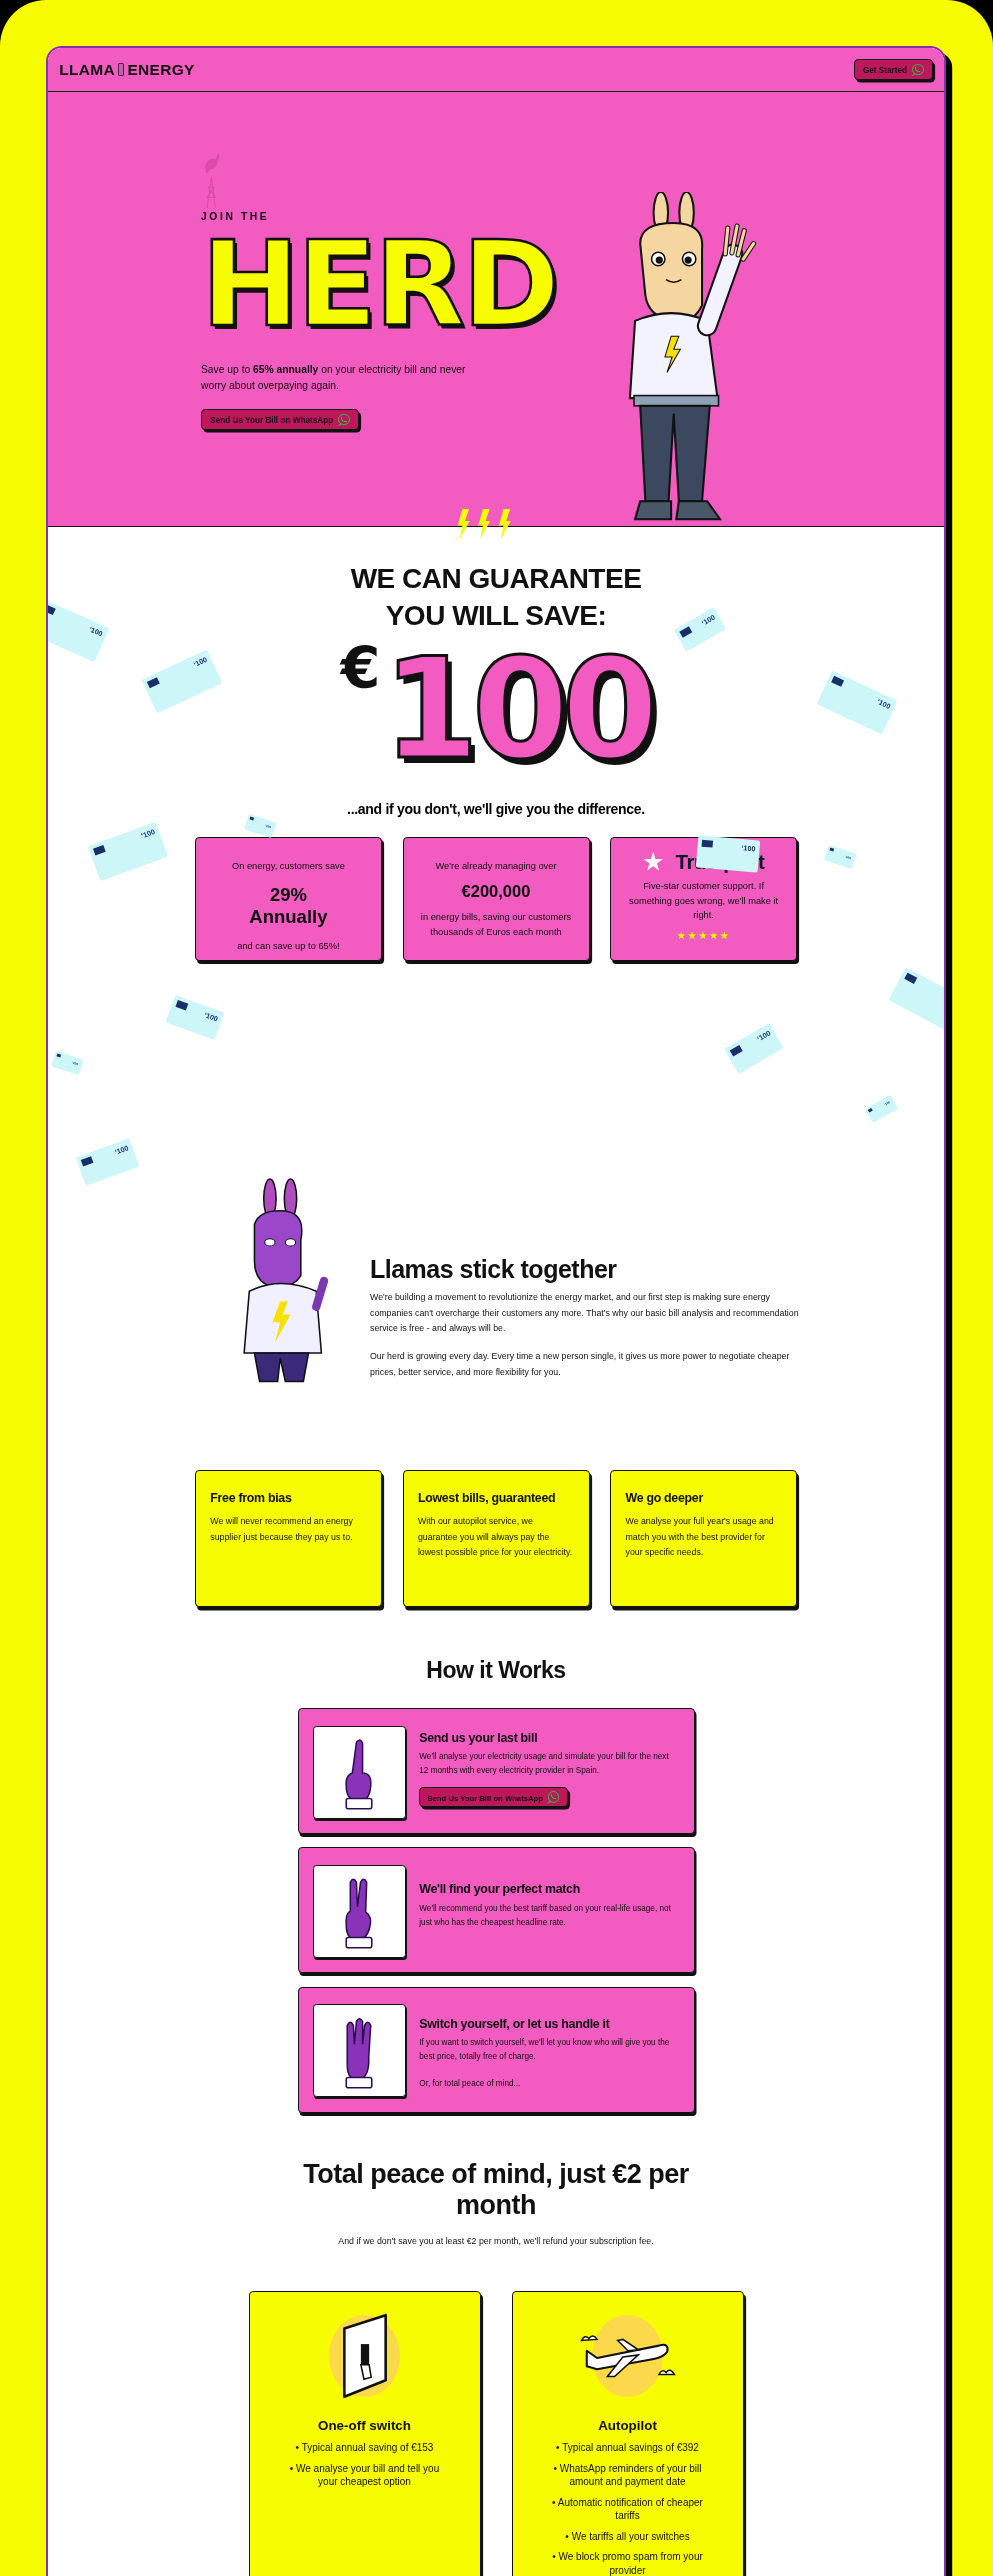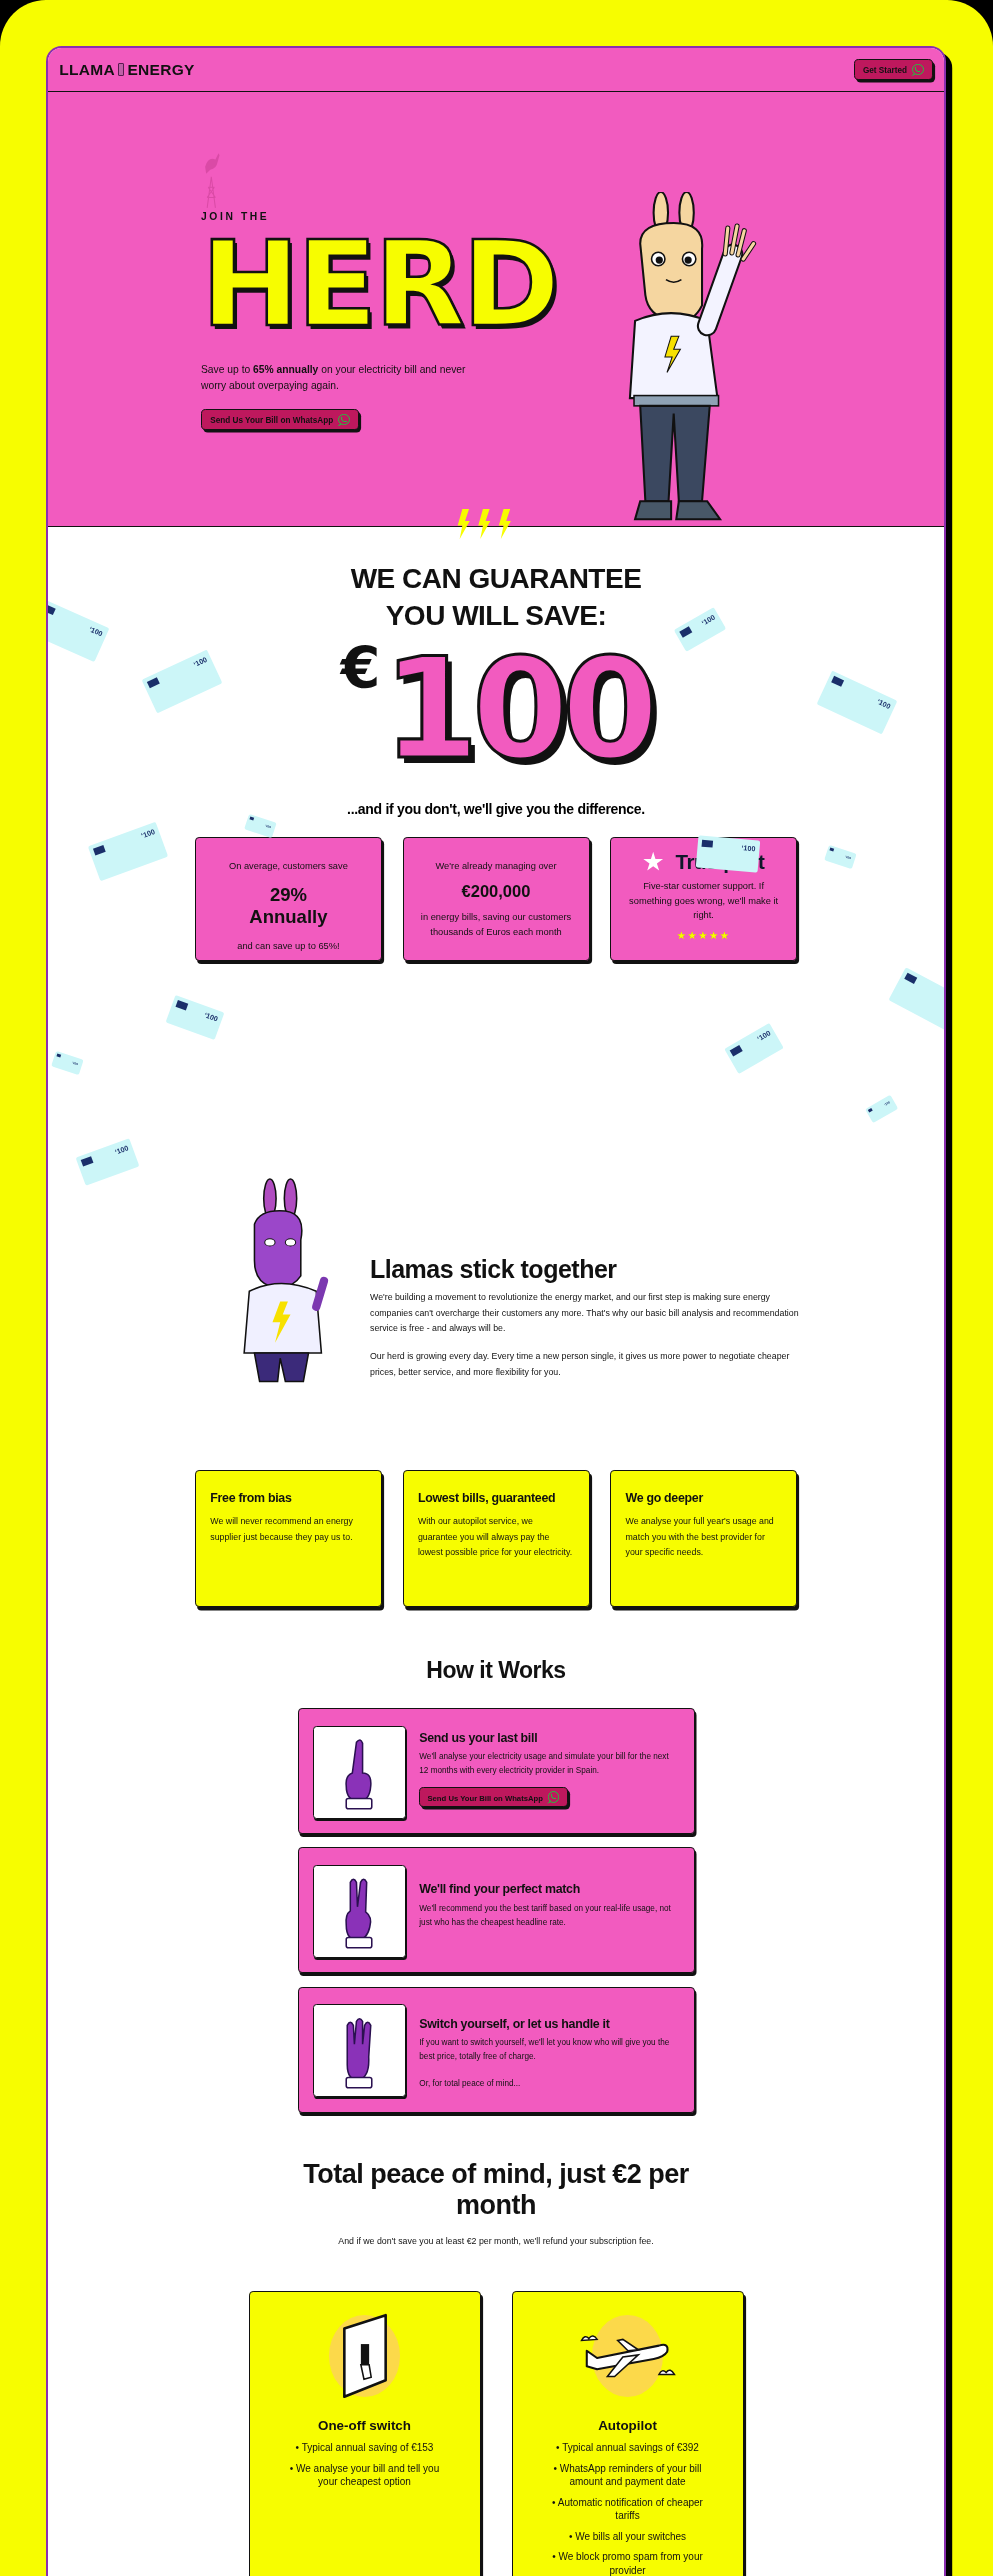--- a/index.html
+++ b/index.html
@@ -205,21 +205,21 @@
 
     <h2 class="guarantee"><span>WE CAN GUARANTEE</span><br><span>YOU WILL SAVE:</span></h2>
     <div class="euro-wrap">
       <span class="euro-sign">€</span>
       <span class="hundred">100</span>
     </div>
     <p class="diff">...and if you don't, we'll give you the difference.</p>
 
     <div class="stat-cards">
       <div class="stat">
-        <div class="small">On average, customers save</div>
+        <div class="small">On energy, customers save</div>
         <div class="big"><span>29%</span><br><span>Annually</span></div>
         <div class="small">and can save up to 65%!</div>
       </div>
       <div class="stat">
         <div class="small">We're already managing over</div>
         <div class="mid">€200,000</div>
         <div class="small">in energy bills, saving our customers thousands of Euros each month</div>
       </div>
       <div class="stat">
         <div class="trust-logo">
@@ -342,21 +342,21 @@
               <path d="M110 62 L80 100 L94 100 L140 58 Z" fill="#fff" stroke="#111" stroke-width="3"></path>
               <path d="M120 50 L100 30 L110 28 L140 48 Z" fill="#fff" stroke="#111" stroke-width="3"></path>
               <path d="M180 96 Q186 84 194 92 Q202 82 210 96 Z" fill="#fff" stroke="#111" stroke-width="3"></path>
             </svg>
       </div>
       <h3>Autopilot</h3>
       <ul>
         <li>Typical annual savings of €392</li>
         <li>WhatsApp reminders of your bill amount and payment date</li>
         <li>Automatic notification of cheaper tariffs</li>
-        <li>We bills all your switches</li>
+        <li>We tariffs all your switches</li>
         <li>We block promo spam from your provider</li>
       </ul>
 
     </div>
   </div>
 
  </div>
 </div>
 
 

